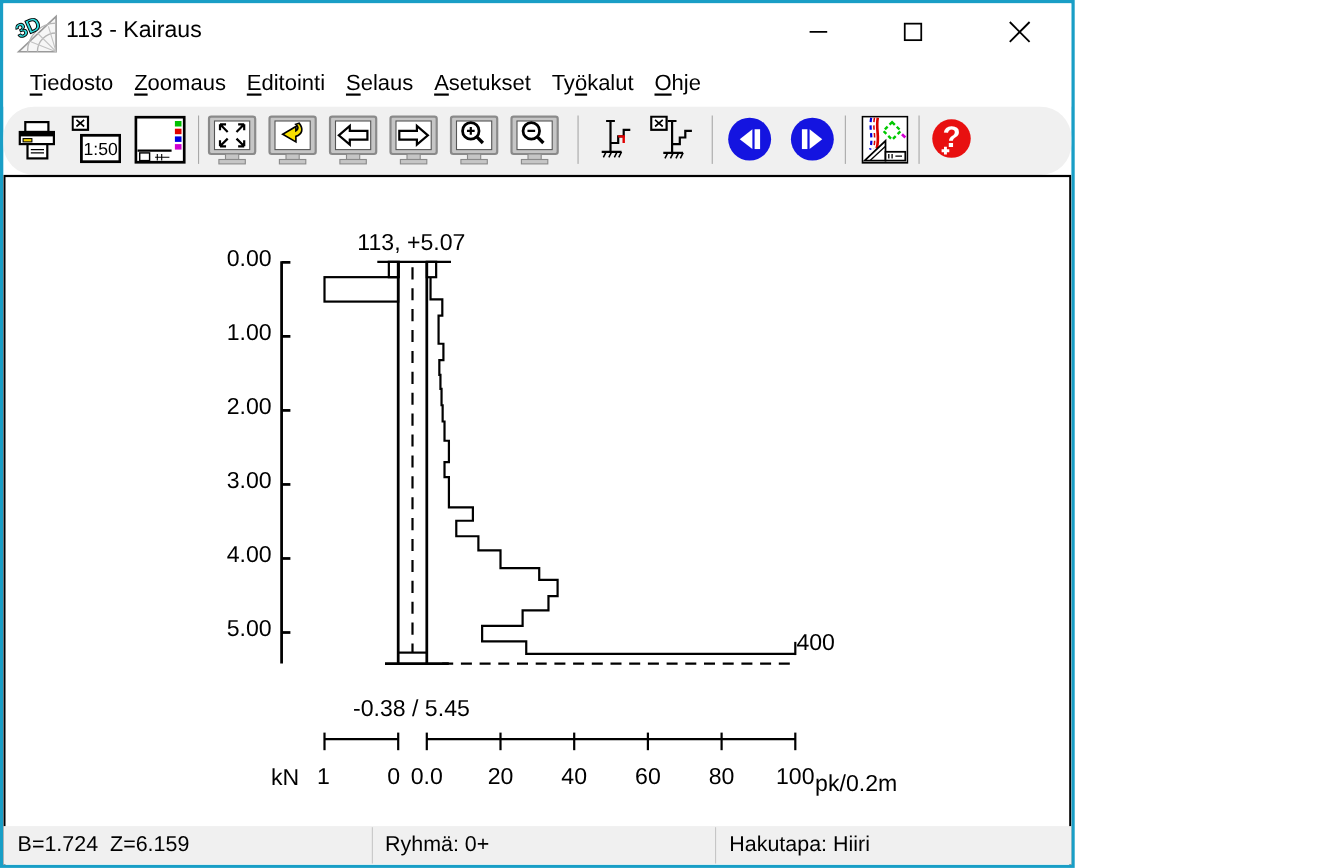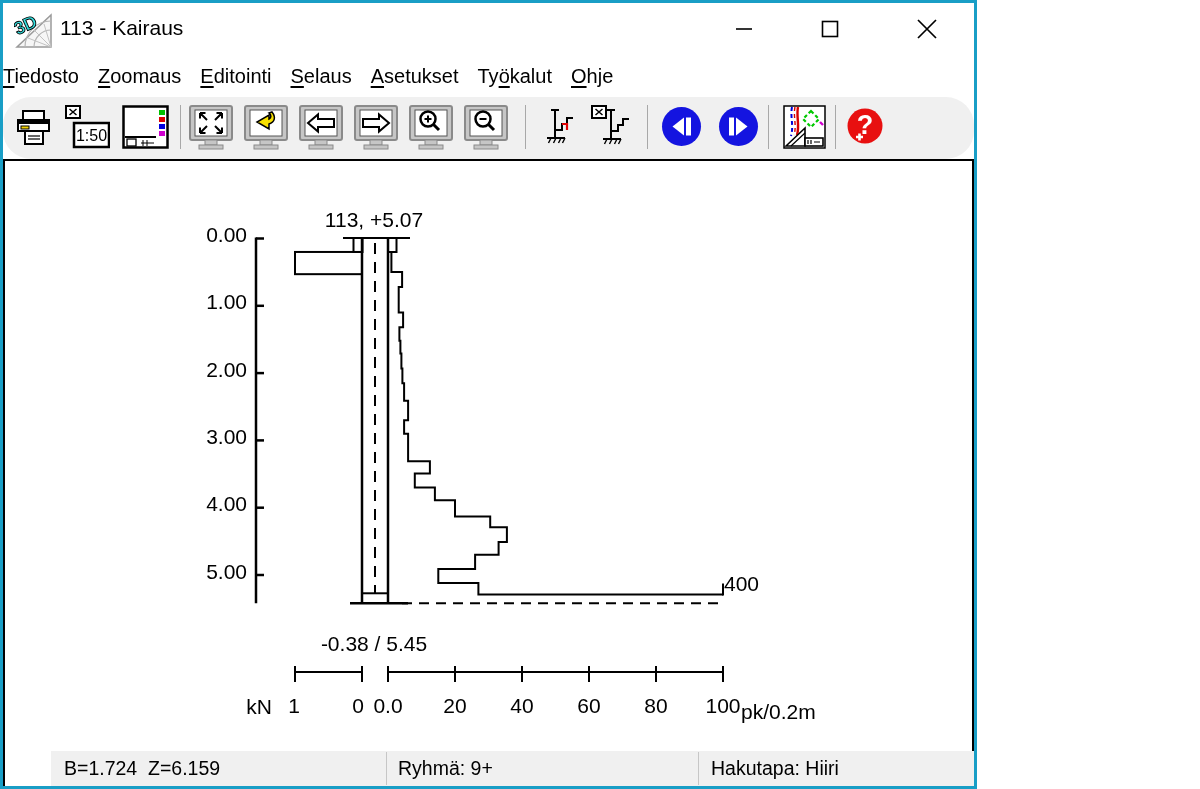--- a/index.html
+++ b/index.html
@@ -10,36 +10,36 @@
   .window{position:relative;width:977px;height:789px;border:3px solid var(--teal);background:#fff;overflow:hidden;}
 
   
   .titlebar{position:absolute;left:0;top:0;width:971px;height:52px;background:#fff;}
   .app-icon{position:absolute;left:11px;top:5px;}
   .title-text{position:absolute;left:57px;top:13px;font-size:21px;white-space:pre;text-align:right;}
   .win-btn{position:absolute;top:5px;width:46px;height:42px;display:flex;align-items:center;justify-content:center;cursor:default;}
   .win-btn-min{left:718px;} .win-btn-max{left:804px;} .win-btn-close{left:901px;}
 
   
-  .menubar{position:absolute;left:0;top:52px;width:971px;height:42px;background:#fff;display:flex;align-items:center;padding-left:0;font-size:20px;}
+  .menubar{position:absolute;left:0;top:52px;width:971px;height:42px;background:#fff;display:flex;align-items:center;padding-left:24px;font-size:20px;}
   .menu-item{margin-right:19px;white-space:nowrap;}
   .menu-item u{text-underline-offset:3px;}
 
   
   .toolbar{position:absolute;left:0;top:94px;width:971px;height:62px;background:var(--tb-bg);border-radius:28px;}
   .tb{position:absolute;display:block;}
   .tb-sep{position:absolute;top:8px;width:1px;height:44px;background:#a8a8a8;}
 
   
   .canvas{position:absolute;left:0;top:156px;width:971px;height:740px;background:#fff;border:2px solid #000;}
   .canvas svg{display:block;}
   svg text{font-family:"Liberation Sans",sans-serif;}
 
   
-  .statusbar{position:absolute;left:0;top:748px;width:971px;height:35px;background:var(--tb-bg);font-size:19.5px;margin-left:48px;}
+  .statusbar{position:absolute;left:0;top:748px;width:971px;height:35px;background:var(--tb-bg);font-size:19.5px;}
   .status-field{position:absolute;top:6px;white-space:pre;}
   .sf1{left:13px;} .sf2{left:347px;} .sf3{left:660px;}
   .status-sep{position:absolute;top:1px;width:1px;height:33px;background:#c6c6c6;}
   .ss1{left:335px;} .ss2{left:647px;}
 </style>
 </head>
 <body>
 
 <div class="window">
 
@@ -312,18 +312,18 @@
           <line stroke="#000" fill="none" x1="723" y1="666" x2="723" y2="682" stroke-width="2"></line>
           <text x="723" y="713" font-size="21" text-anchor="middle">100</text>
           <text x="741" y="719" font-size="21">pk/0.2m</text>
         </g>
       </svg>
   </div>
 
   <div class="statusbar">
     <span class="status-field sf1">B=1.724  Z=6.159</span>
     <div class="status-sep ss1"></div>
-    <span class="status-field sf2">Ryhmä: 9+</span>
+    <span class="status-field sf2">Ryhmä: 0+</span>
     <div class="status-sep ss2"></div>
     <span class="status-field sf3">Hakutapa: Hiiri</span>
   </div>
 
 </div>
 
 </body></html>

